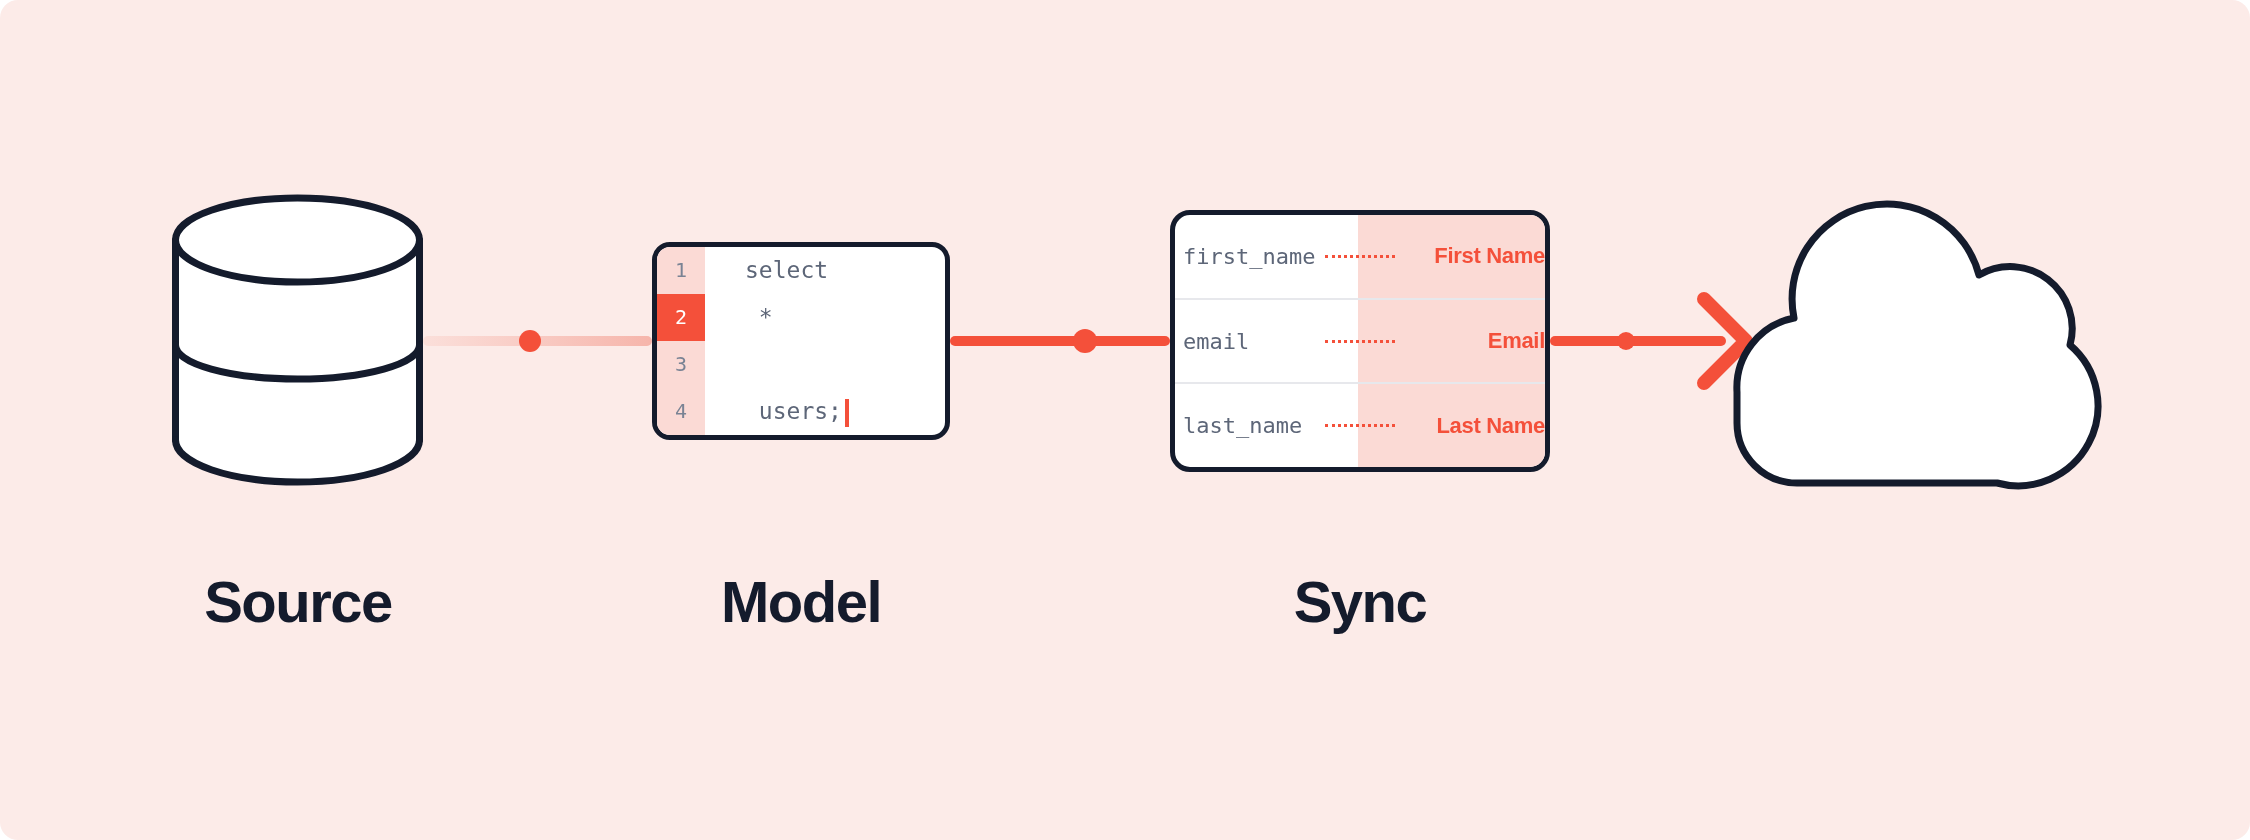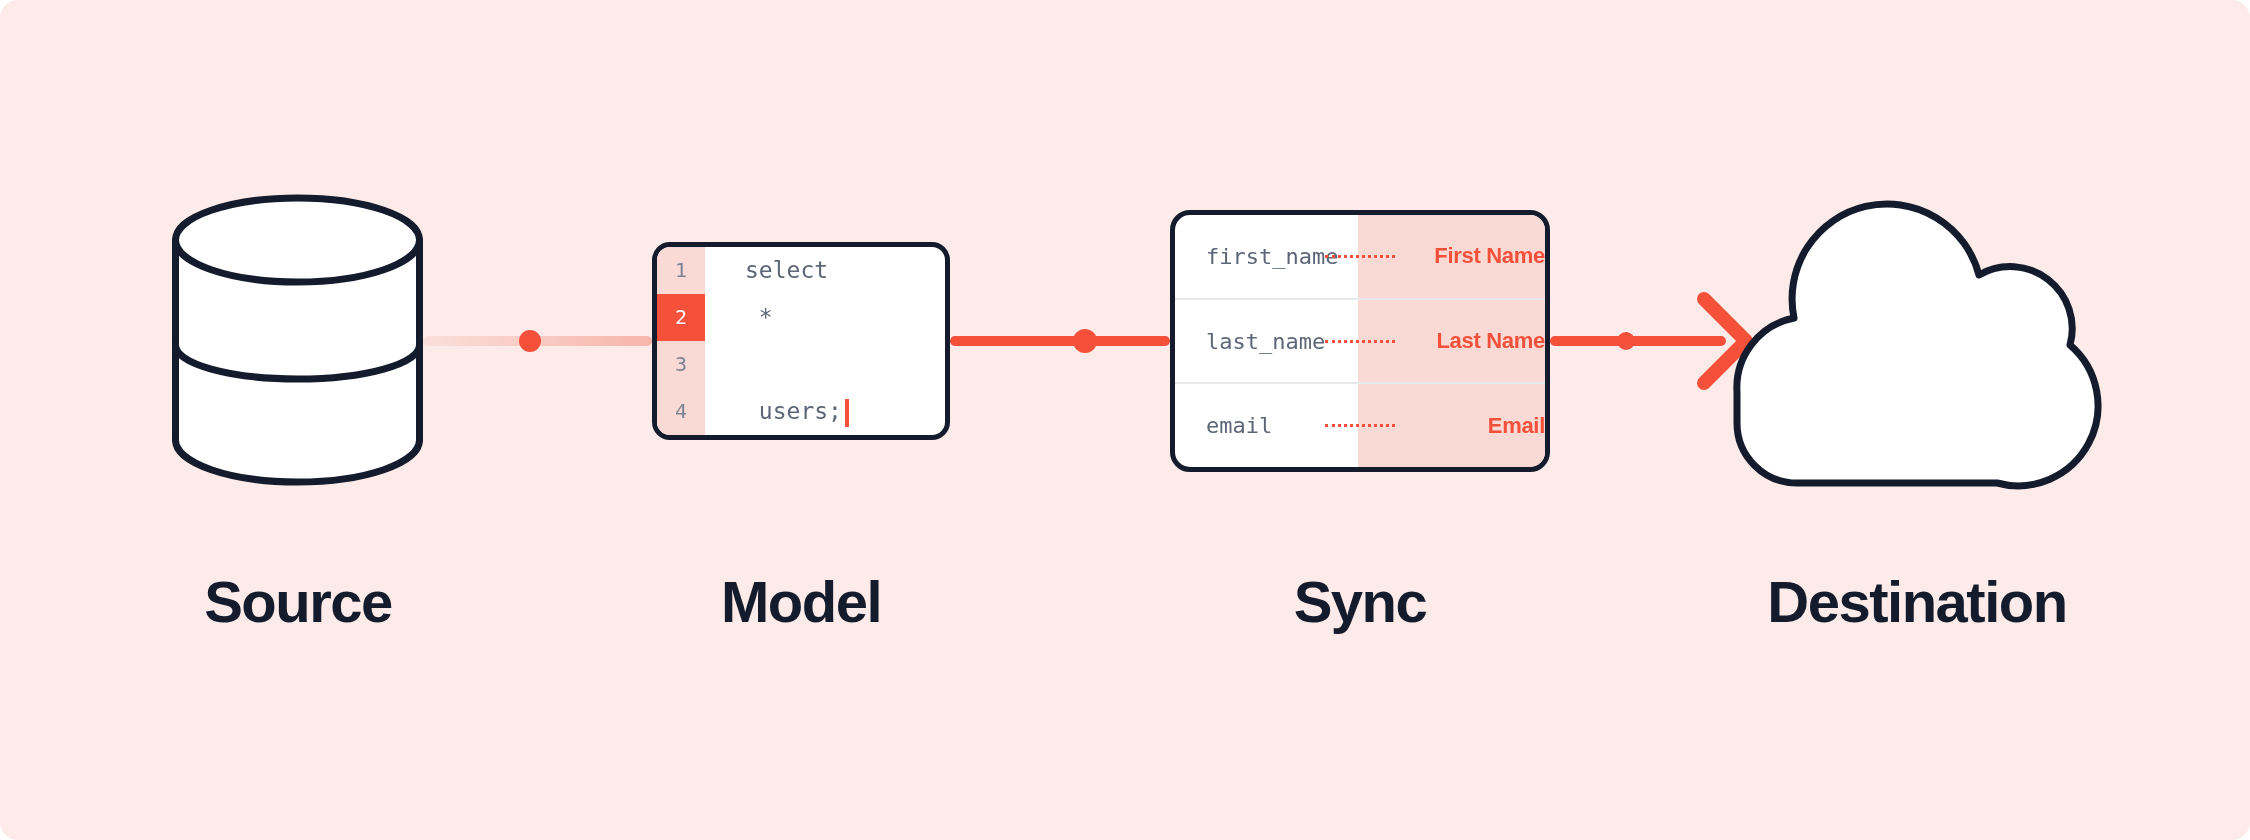--- a/index.html
+++ b/index.html
@@ -28,21 +28,21 @@
           vertical-align:middle;margin-left:3px;}
 
   
   .maptable{position:absolute;left:1170px;top:210px;width:380px;height:262px;
             background:var(--white);border:5px solid var(--ink);border-radius:20px;
             overflow:hidden;}
   .map-pink{position:absolute;top:0;bottom:0;left:183px;right:0;background:var(--pink);}
   .map-rows{position:relative;height:100%;display:flex;flex-direction:column;}
   .map-row{flex:1;display:flex;align-items:center;border-bottom:2px solid var(--divider);}
   .map-row:last-child{border-bottom:none;}
-  .map-src{width:150px;flex:0 0 150px;padding-left:31px;
+  .map-src{width:150px;flex:0 0 150px;padding-left:8px;
            font-family:"DejaVu Sans Mono",monospace;font-size:22px;color:var(--slate);}
   .map-leader{width:70px;flex:0 0 70px;border-top:3px dotted var(--red);height:0;}
   .map-tgt{flex:1;padding-left:14px;font-size:22px;font-weight:700;color:var(--red);
            letter-spacing:-0.3px;text-align:right;}
 
   
   .stage-label{position:absolute;top:568px;transform:translateX(-50%);
                font-size:58px;font-weight:700;letter-spacing:-1.5px;color:var(--ink);
                white-space:nowrap;}
   .lbl-source{left:298px;} .lbl-model{left:801px;}
@@ -116,30 +116,29 @@
 
   <div class="maptable">
     <div class="map-pink"></div>
     <div class="map-rows">
       <div class="map-row">
         <span class="map-src">first_name</span>
         <span class="map-leader"></span>
         <span class="map-tgt">First Name</span>
       </div>
       <div class="map-row">
+        <span class="map-src">email</span>
+        <span class="map-leader"></span>
+        <span class="map-tgt">Email</span>
+      </div>
+      <div class="map-row">
         <span class="map-src">last_name</span>
         <span class="map-leader"></span>
         <span class="map-tgt">Last Name</span>
-      </div>
-      <div class="map-row">
-        <span class="map-src">email</span>
-        <span class="map-leader"></span>
-        <span class="map-tgt">Email</span>
       </div>
     </div>
   </div>
 
   <div class="stage-label lbl-source">Source</div>
   <div class="stage-label lbl-model">Model</div>
   <div class="stage-label lbl-sync">Sync</div>
-  <div class="stage-label lbl-destination">Destination</div>
 
 </div>
 
 </body></html>

